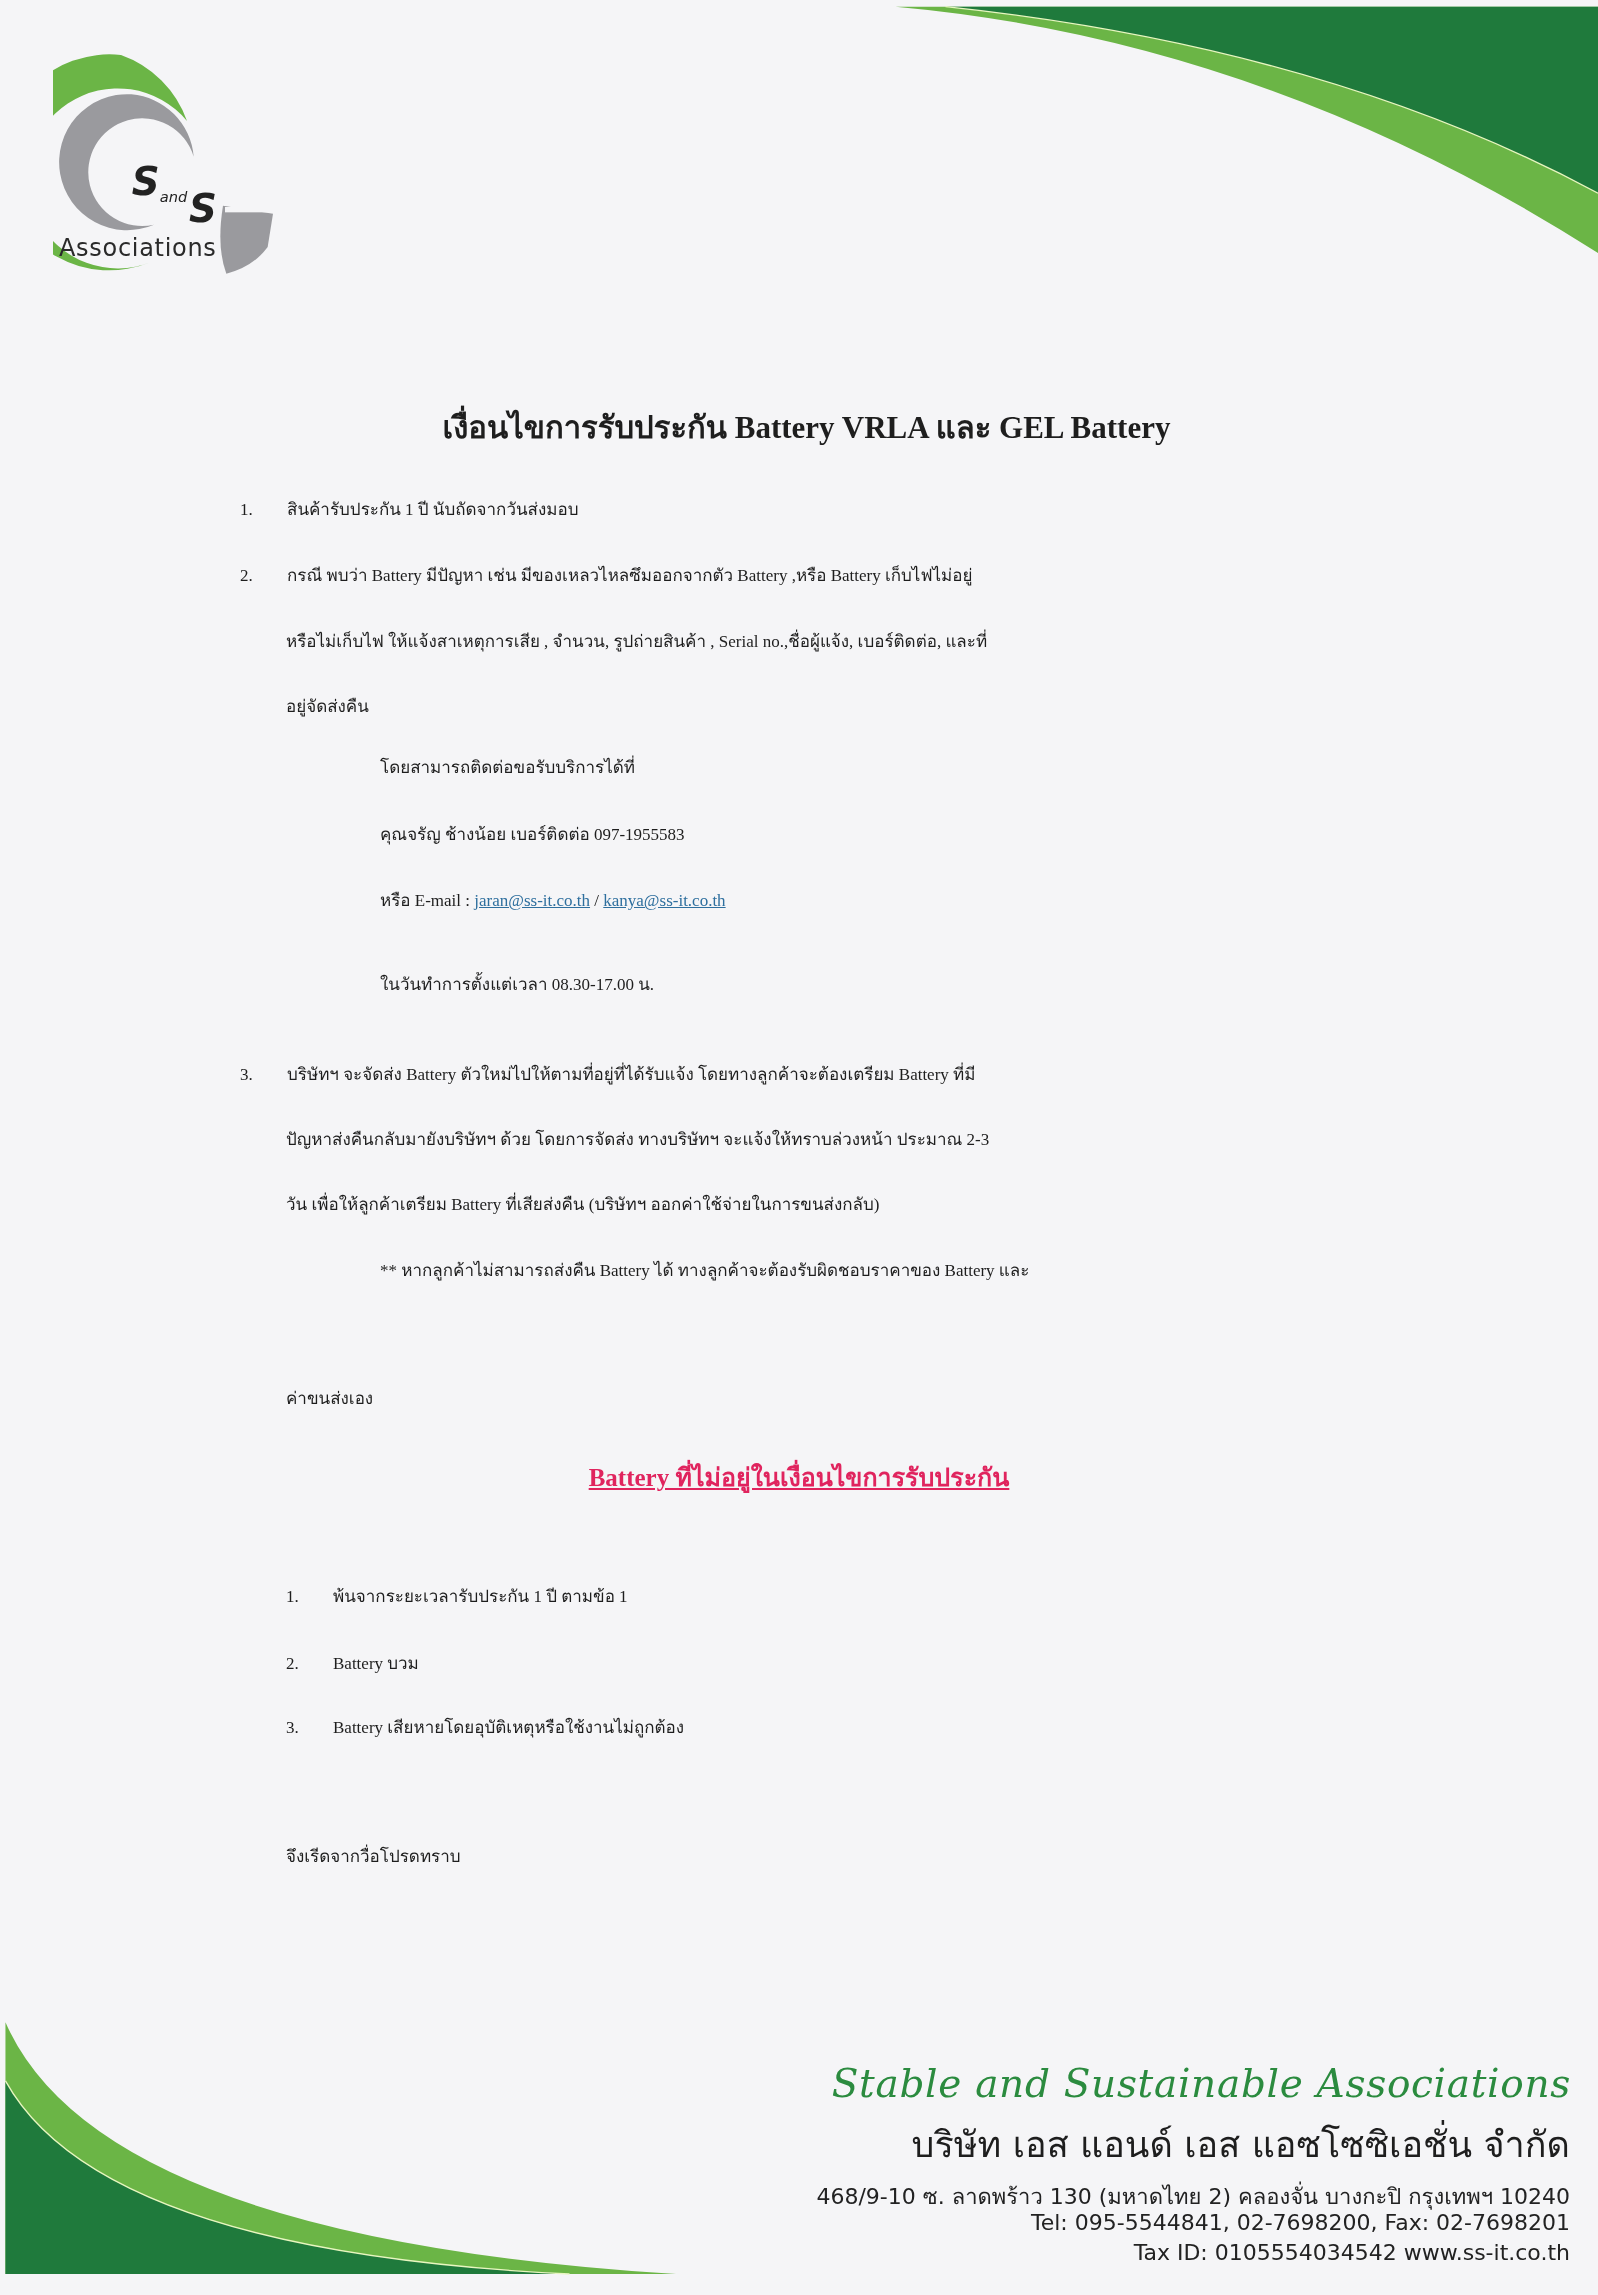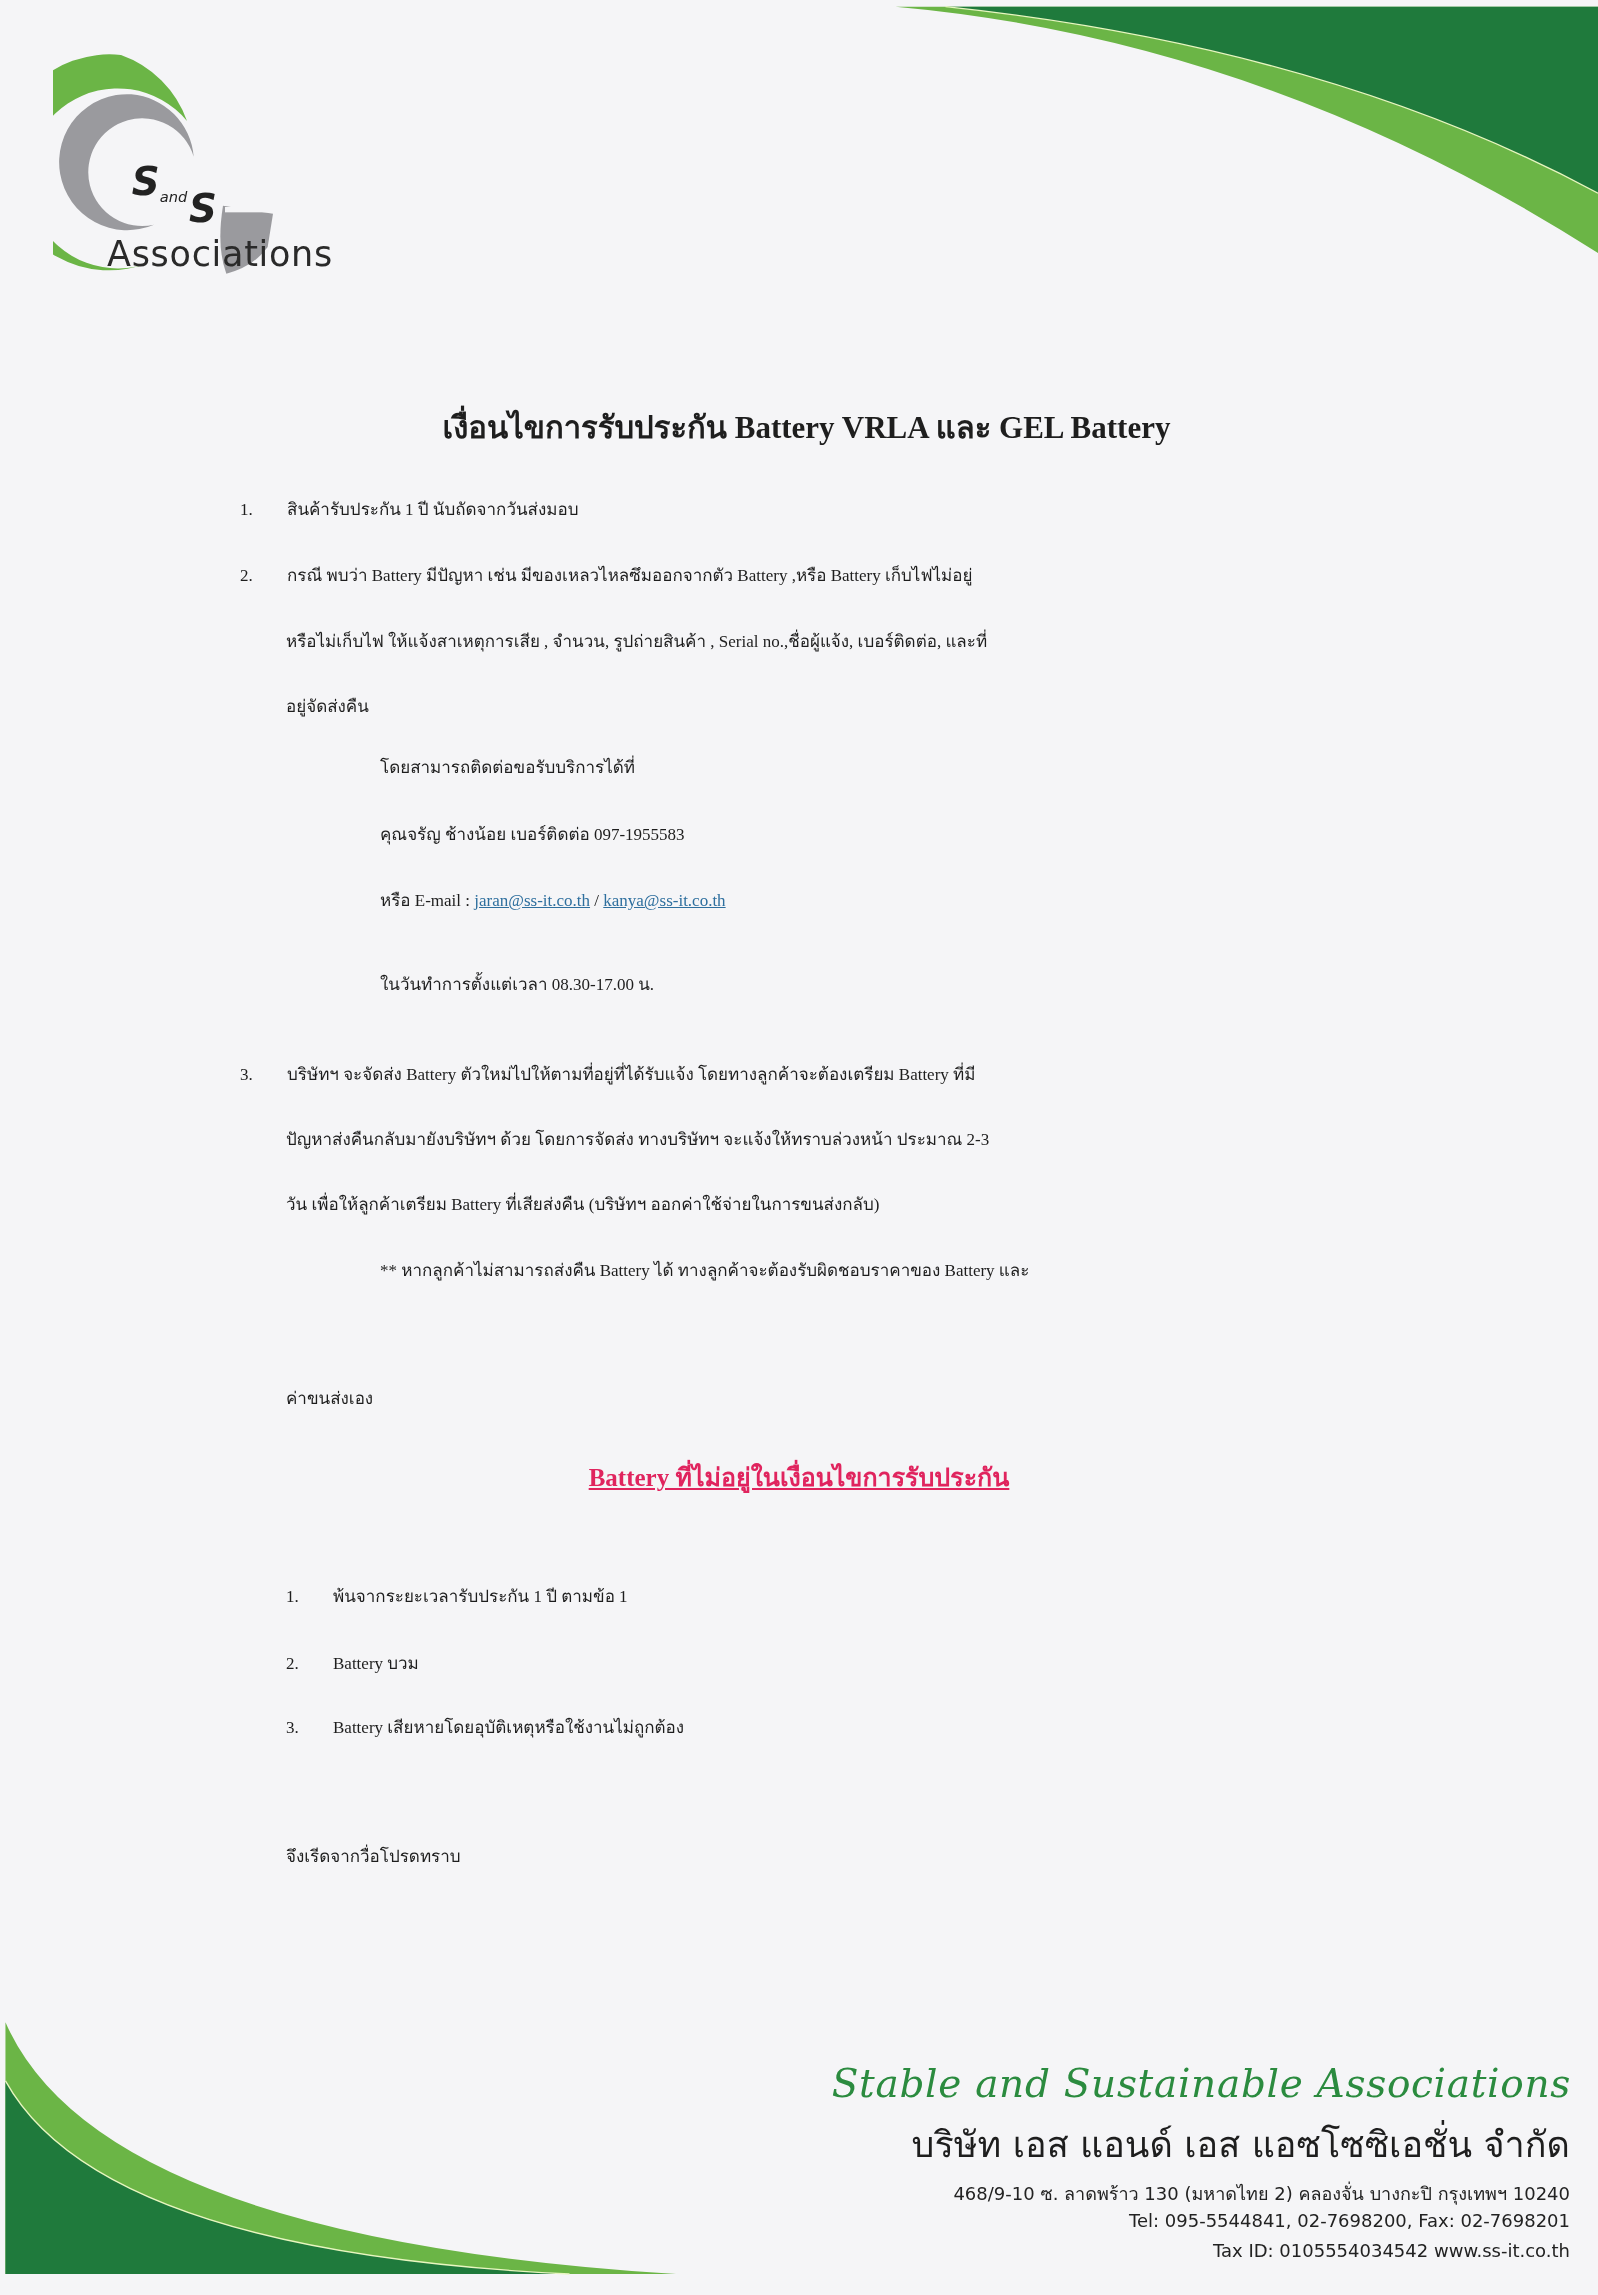--- a/index.html
+++ b/index.html
@@ -10,21 +10,21 @@
       font-family: "Liberation Serif", "DejaVu Serif", serif;
       color: #1e1e1e;
     }
     .corner-tr { position: absolute; left: 0; top: 0; width: 1598px; height: 333px; }
     .corner-bl { position: absolute; left: 0; top: 1985px; width: 866px; height: 311px; }
 
     .logo { position: absolute; left: 53px; top: 47px; width: 240px; height: 240px; }
     .logo-word {
       position: absolute; left: 59px; top: 234px;
       font-family: "DejaVu Sans", "Liberation Sans", sans-serif;
-      font-size: 35px; color: #2a2a2a; letter-spacing: 0.7px; margin-left: 48px;
+      font-size: 24px; color: #2a2a2a; letter-spacing: 0.7px;
     }
 
     .title {
       position: absolute; left: 0; right: 0; top: 402px;
       text-align: center; font-weight: bold; font-size: 31px;
       padding-left: 15px;
     }
 
     .line { position: absolute; font-size: 17px; white-space: nowrap; line-height: 1; }
     .num { display: inline-block; width: 47px; }
@@ -42,21 +42,21 @@
       margin-left: 28px;
     }
     .company-th {
       position: absolute; right: 28px; top: 2116px;
       font-family: "DejaVu Sans", "Liberation Sans", sans-serif;
       font-size: 36px; color: #1e1e1e;
     }
     .addr {
       position: absolute; right: 28px;
       font-family: "DejaVu Sans", "Liberation Sans", sans-serif;
-      font-size: 18px; color: #222; text-align: right; white-space: nowrap;
+      font-size: 22px; color: #222; text-align: right; white-space: nowrap;
     }
   </style>
 </head>
 <body>
 
 <svg class="corner-tr" viewBox="0 0 2400 500">
   <path d="M1345,10 Q1900,60 2400,380 L2400,10 Z" fill="#6bb546"></path>
   <path d="M1420,10 Q1990,70 2400,290 L2400,10 Z" fill="#1f7a3c"></path>
   <path d="M1420,10 Q1990,70 2400,290" fill="none" stroke="#e8f6c0" stroke-width="2"></path>
 </svg>

